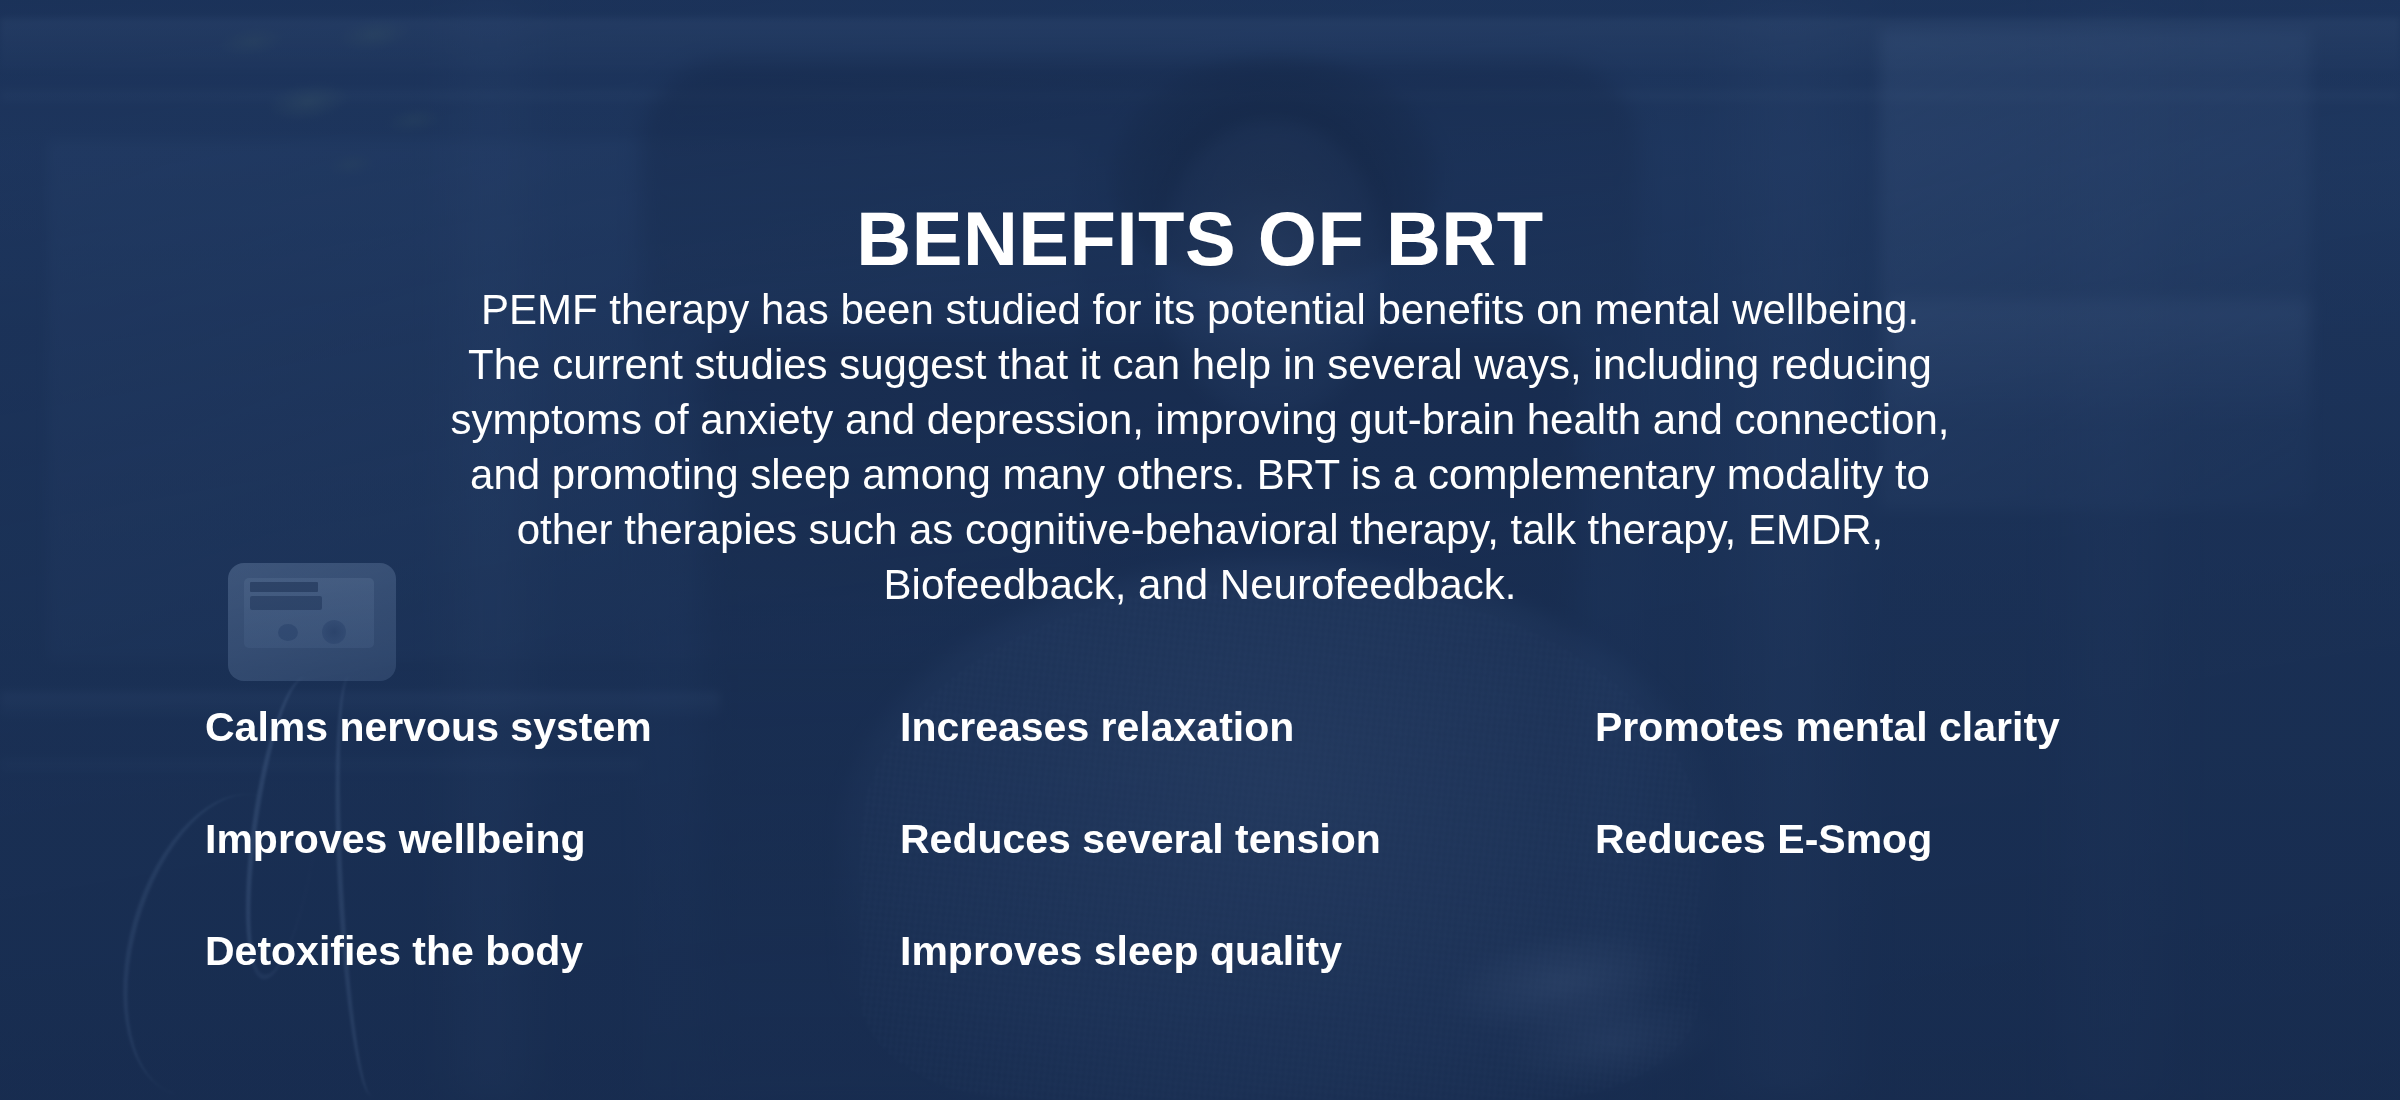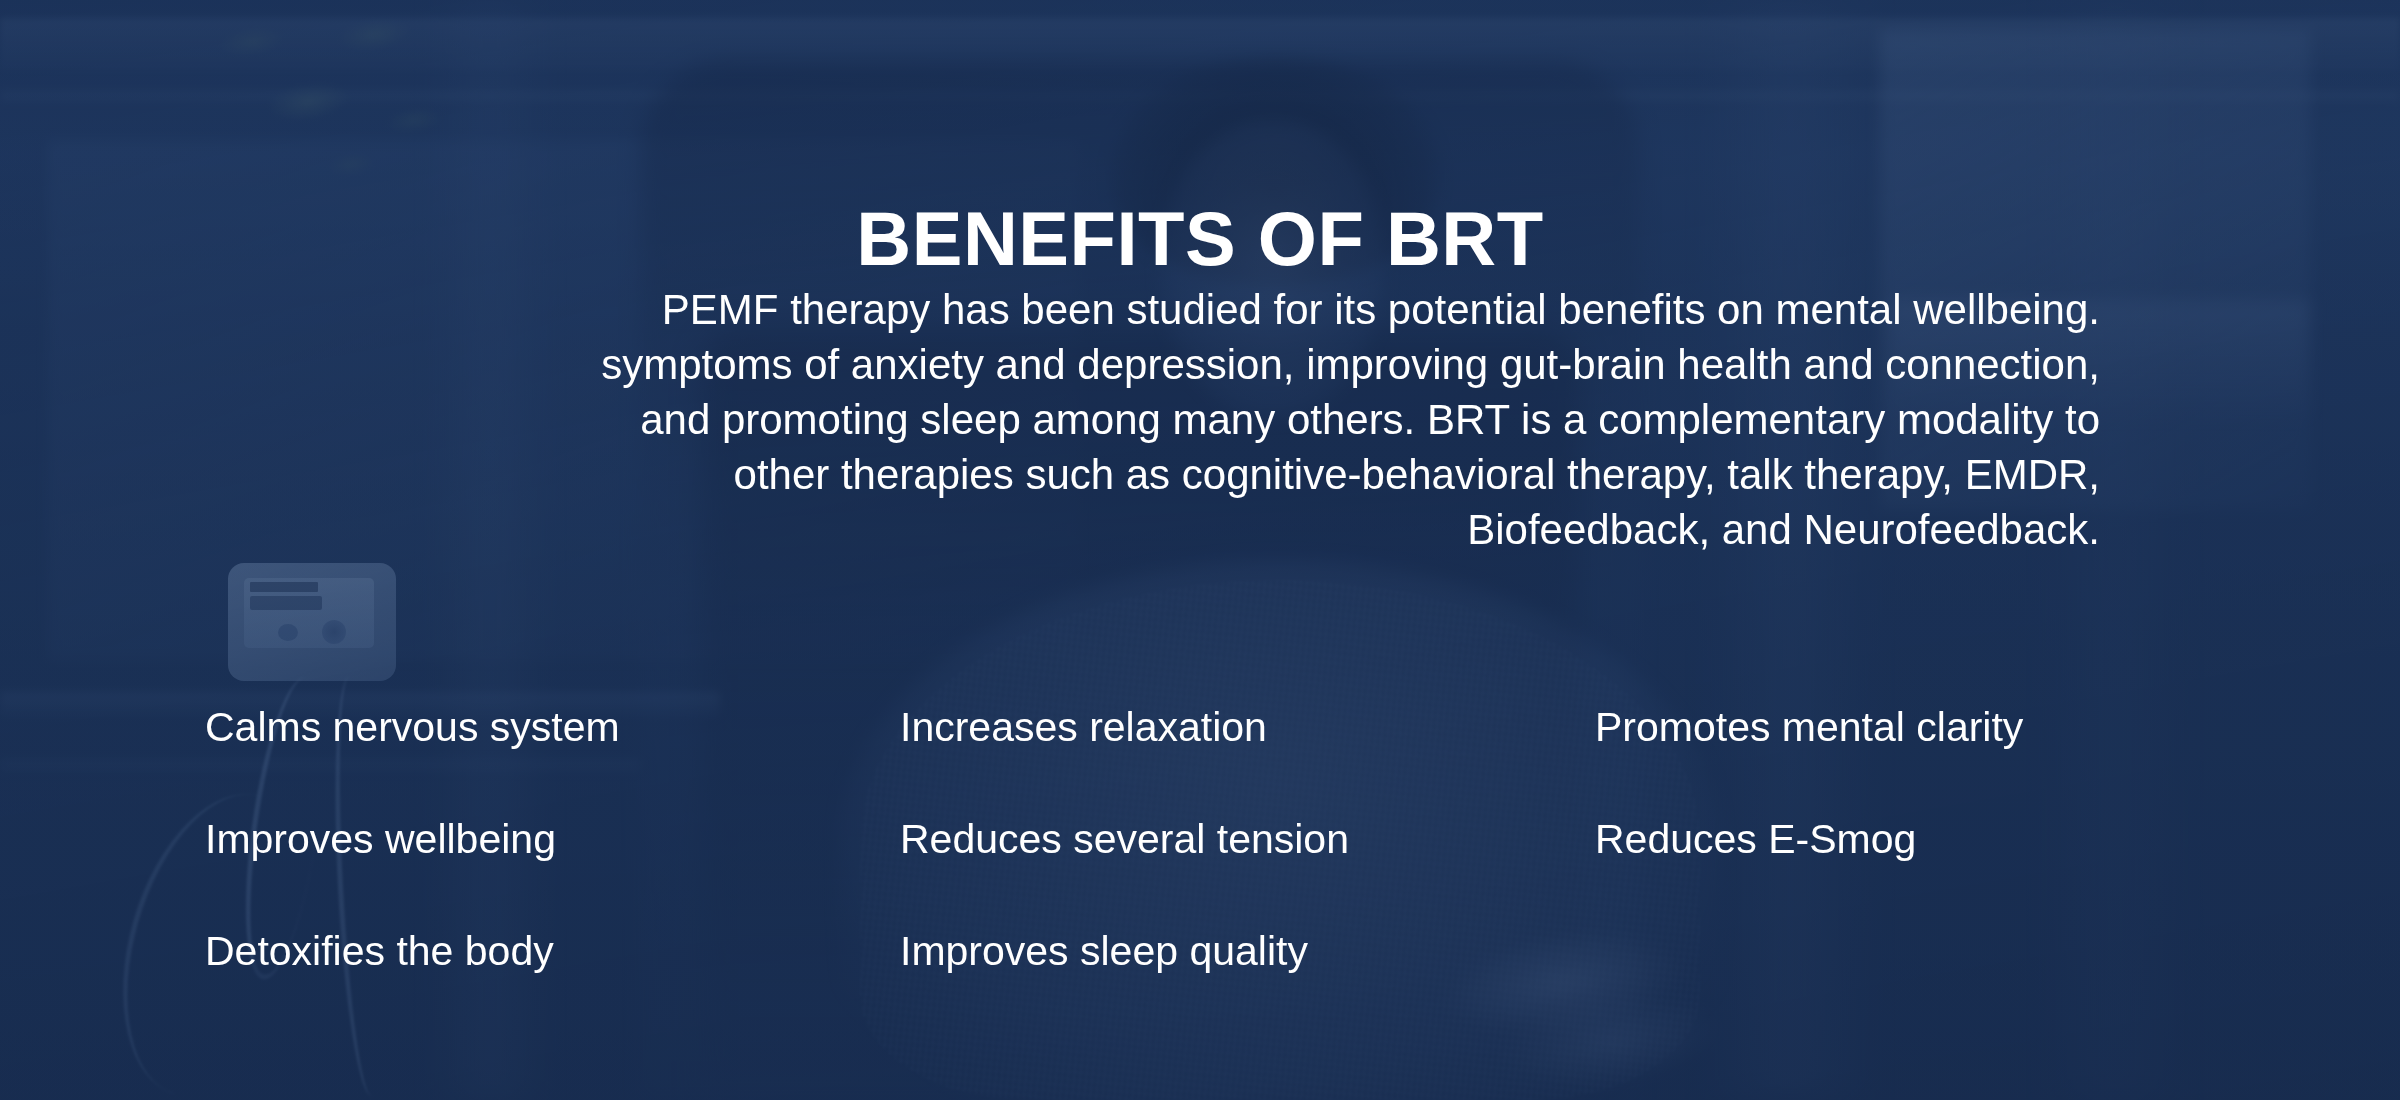--- a/index.html
+++ b/index.html
@@ -276,36 +276,36 @@
   .paragraph {
     position: absolute;
     left: 50%;
     transform: translateX(-50%);
     top: 282px;
     width: 1800px;
     font-size: 42px;
     line-height: 55px;
     font-weight: normal;
   }
-  .paragraph .pline { display: block; text-align: right; }
+  .paragraph .pline { display: block; }
 
   .benefits {
     position: absolute;
     left: 205px;
     top: 706px;
     width: 2000px;
     display: grid;
     grid-template-columns: 695px 695px 610px;
     row-gap: 70px;
     text-align: left;
   }
   .benefit {
     font-size: 41px;
     line-height: 42px;
-    font-weight: normal;
+    font-weight: bold;
     white-space: nowrap;
   }
 </style>
 </head>
 <body>
 
 <div id="slide">
 
   <div class="photo-layer">
     <div class="bg-room"></div>
@@ -345,20 +345,21 @@
     <div class="tint"></div>
     <div class="tint2"></div>
   </div>
 
   <div class="content">
 
     <h1 class="title">BENEFITS OF BRT</h1>
 
     <div class="paragraph">
       <span class="pline">PEMF therapy has been studied for its potential benefits on mental wellbeing.</span>
+      <span class="pline">The current studies suggest that it can help in several ways, including reducing</span>
       <span class="pline">symptoms of anxiety and depression, improving gut-brain health and connection,</span>
       <span class="pline">and promoting sleep among many others. BRT is a complementary modality to</span>
       <span class="pline">other therapies such as cognitive-behavioral therapy, talk therapy, EMDR,</span>
       <span class="pline">Biofeedback, and Neurofeedback.</span>
     </div>
 
     <div class="benefits">
       <div class="benefit">Calms nervous system</div>
       <div class="benefit">Increases relaxation</div>
       <div class="benefit">Promotes mental clarity</div>

